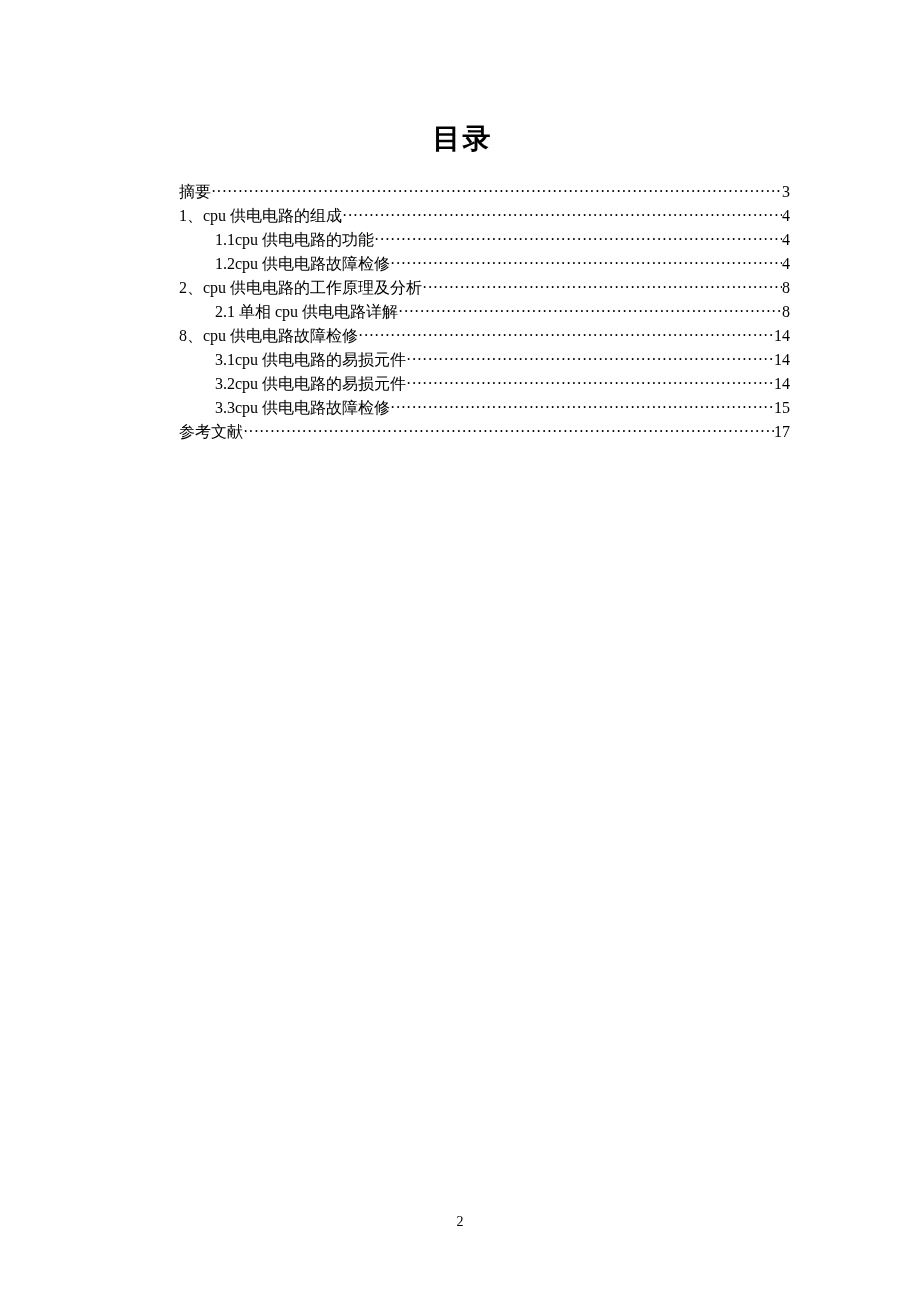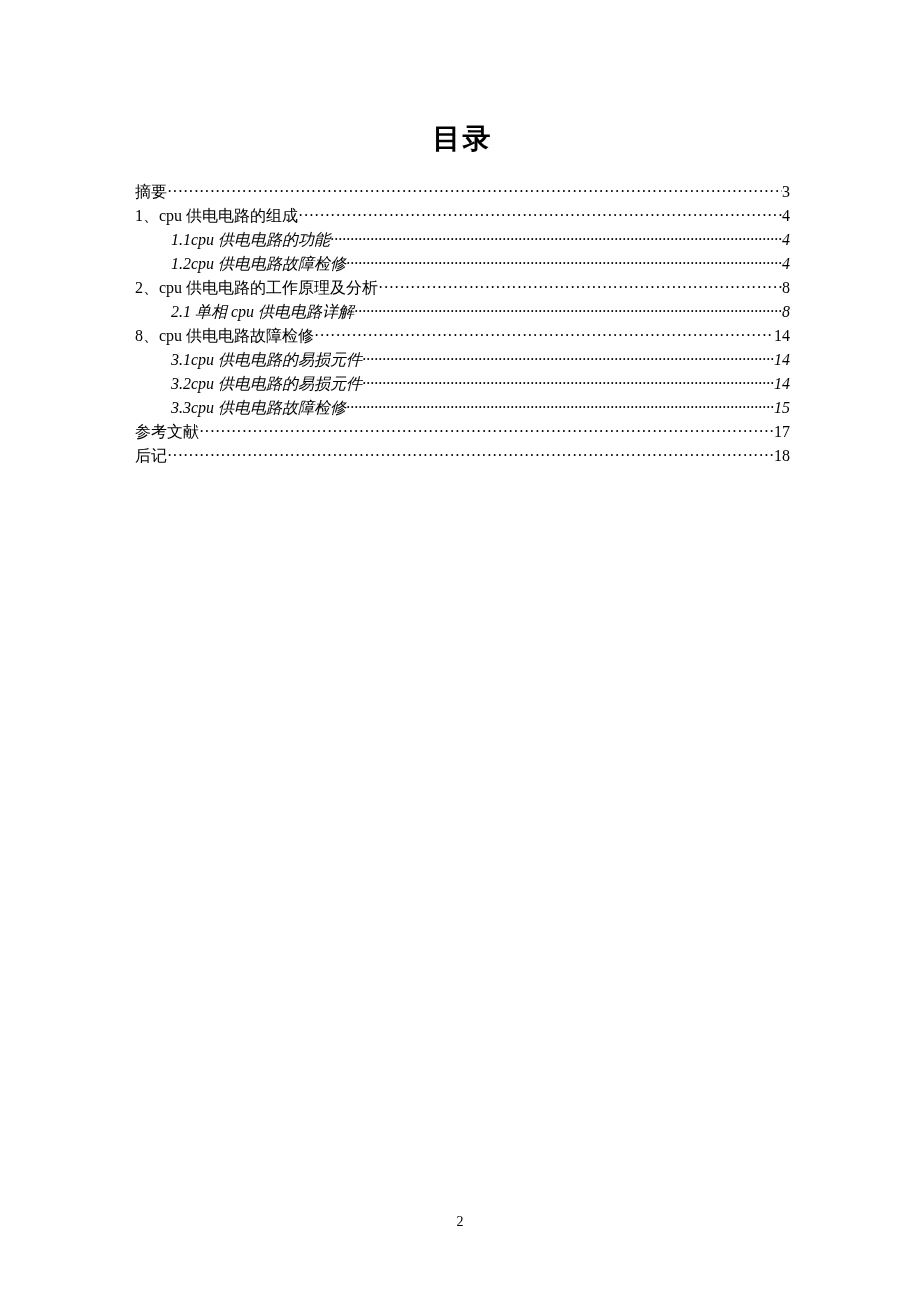--- a/index.html
+++ b/index.html
@@ -28,24 +28,24 @@
     .toc-list {
       font-size: 16px;
       line-height: 1.5;
     }
     .toc-row {
       display: flex;
       align-items: baseline;
       white-space: nowrap;
       overflow: hidden;
       margin-bottom: 0px;
+      margin-left: 44px;
     }
     .toc-row.indent {
       padding-left: 36px;
-      font-style: italic;
     }
     .toc-label {
       flex: 0 0 auto;
     }
     .toc-dots {
       flex: 1 1 auto;
       overflow: hidden;
       letter-spacing: 0px;
       text-align: right;
       position: relative;
@@ -124,21 +124,16 @@
       <div class="toc-row indent">
         <span class="toc-label">3.3cpu 供电电路故障检修</span>
         <span class="toc-dots"></span>
         <span class="toc-page">15</span>
       </div>
       <div class="toc-row">
         <span class="toc-label">参考文献</span>
         <span class="toc-dots"></span>
         <span class="toc-page">17</span>
       </div>
-      <div class="toc-row">
-        <span class="toc-label">后记</span>
-        <span class="toc-dots"></span>
-        <span class="toc-page">18</span>
-      </div>
     </div>
 </div>
 
 <div class="page-number">2</div>
 
 </body></html>

